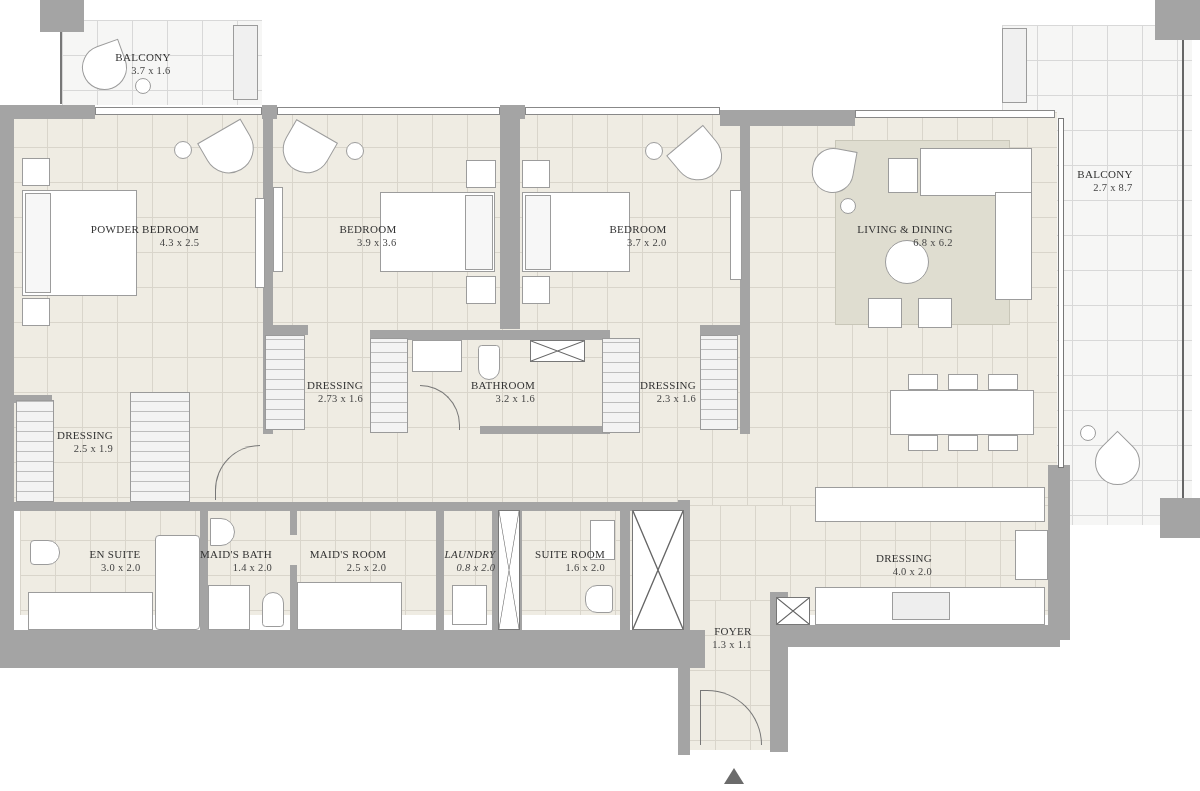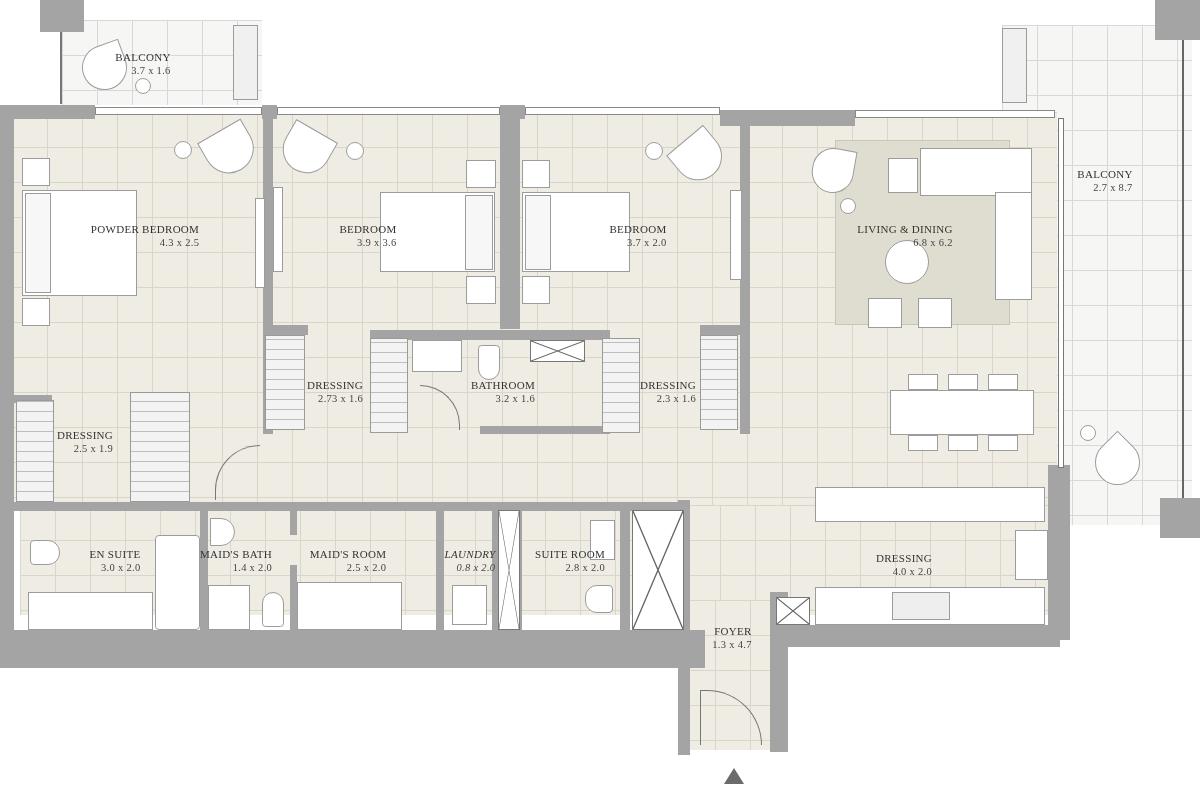--- a/index.html
+++ b/index.html
@@ -184,15 +184,15 @@
 <div class="label" style="left:905px;top:222px;"><span>LIVING &amp; DINING</span><span class="dim">6.8 x 6.2</span></div>
 <div class="label" style="left:1105px;top:167px;"><span>BALCONY</span><span class="dim">2.7 x 8.7</span></div>
 <div class="label" style="left:85px;top:428px;"><span>DRESSING</span><span class="dim">2.5 x 1.9</span></div>
 <div class="label" style="left:335px;top:378px;"><span>DRESSING</span><span class="dim">2.73 x 1.6</span></div>
 <div class="label" style="left:503px;top:378px;"><span>BATHROOM</span><span class="dim">3.2 x 1.6</span></div>
 <div class="label" style="left:668px;top:378px;"><span>DRESSING</span><span class="dim">2.3 x 1.6</span></div>
 <div class="label" style="left:115px;top:547px;"><span>EN SUITE</span><span class="dim">3.0 x 2.0</span></div>
 <div class="label" style="left:236px;top:547px;"><span>MAID'S BATH</span><span class="dim">1.4 x 2.0</span></div>
 <div class="label" style="left:348px;top:547px;"><span>MAID'S ROOM</span><span class="dim">2.5 x 2.0</span></div>
 <div class="label" style="left:470px;top:547px;font-style:italic;"><span>LAUNDRY</span><span class="dim">0.8 x 2.0</span></div>
-<div class="label" style="left:570px;top:547px;"><span>SUITE ROOM</span><span class="dim">2.8 x 2.0</span></div>
+<div class="label" style="left:570px;top:547px;"><span>SUITE ROOM</span><span class="dim">1.6 x 2.0</span></div>
 <div class="label" style="left:904px;top:551px;"><span>DRESSING</span><span class="dim">4.0 x 2.0</span></div>
-<div class="label" style="left:732px;top:624px;"><span>FOYER</span><span class="dim">1.3 x 4.7</span></div>
+<div class="label" style="left:732px;top:624px;"><span>FOYER</span><span class="dim">1.3 x 1.1</span></div>
 
 </body></html>

